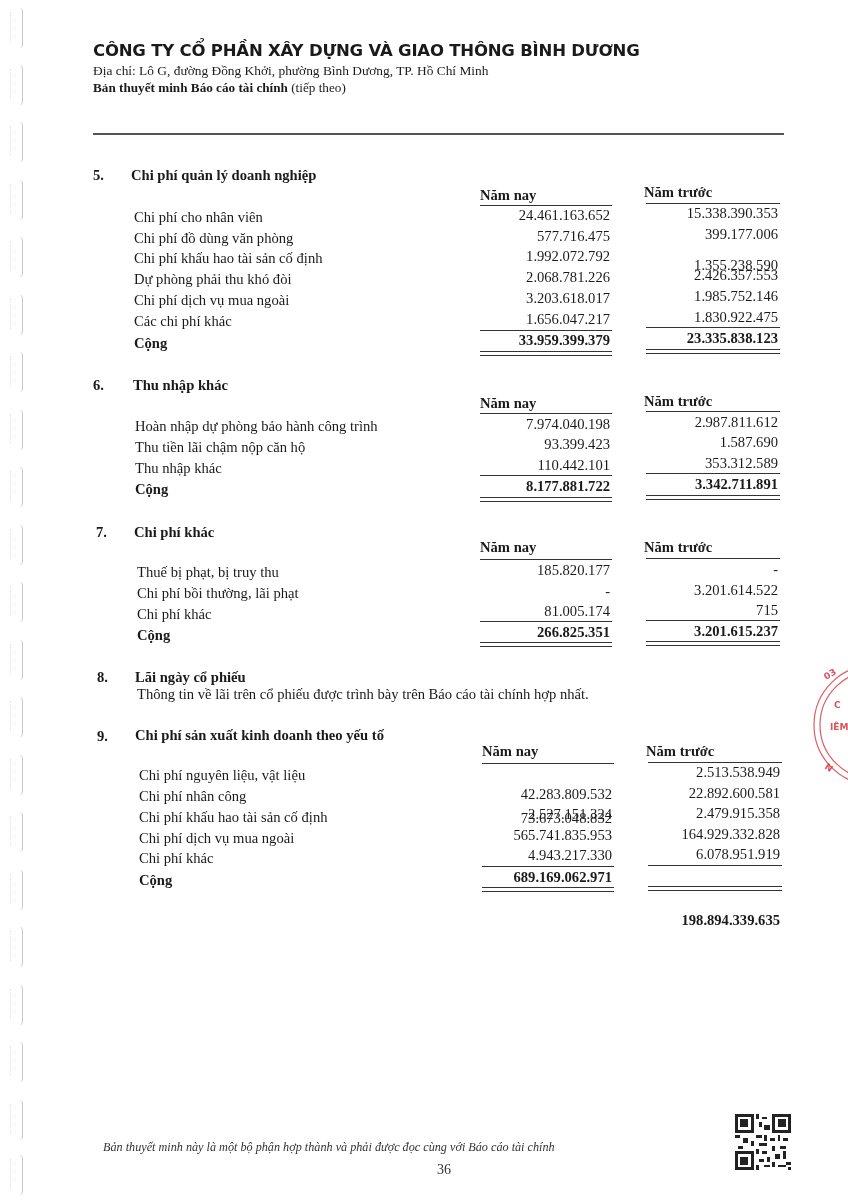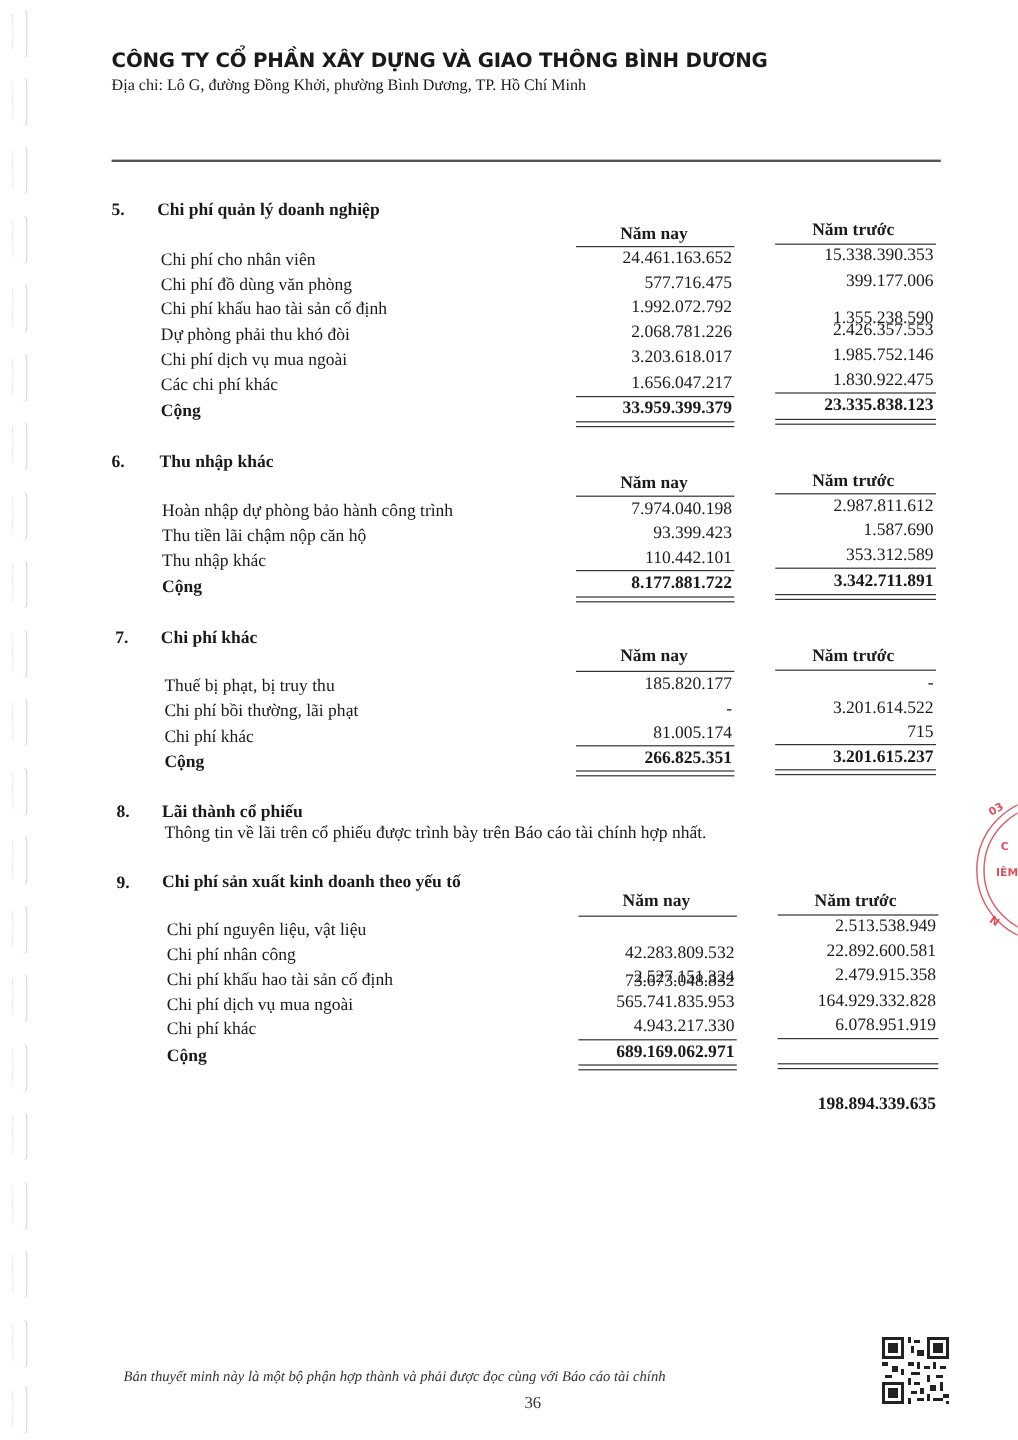--- a/index.html
+++ b/index.html
@@ -23,21 +23,21 @@
   .hline.bold-part { font-size: 13.2px; }
   .header-rule { position: absolute; left: 93px; top: 133px; width: 691px; height: 0;
                  border-top: 2px solid #555; }
 
   .section-title { position: absolute; font-weight: bold; font-size: 14.6px; }
   .sec-num { position: absolute; left: 93px; font-weight: bold; font-size: 14.6px; }
 
   .row-label { position: absolute; left: 134px; font-size: 14.6px; line-height: 20.5px; font-family: Liberation Serif, serif; }
   .row-label.bold { font-weight: bold; }
 
-  .col-head { position: absolute; font-weight: bold; font-size: 14.6px; text-align: center; }
+  .col-head { position: absolute; font-weight: bold; font-size: 14.6px; text-align: left; }
   .num { position: absolute; font-size: 14.6px; text-align: right; line-height: 20.5px; }
   .num.bold { font-weight: bold; }
   .c1 { left: 480px; width: 130px; }
   .c2 { left: 644px; width: 134px; }
 
   .rule { position: absolute; height: 0; border-top: 1.3px solid #333; }
   .drule { position: absolute; height: 3px; border-top: 1.3px solid #333; border-bottom: 1.3px solid #333; }
   .r1 { left: 480px; width: 132px; }
   .r2 { left: 646px; width: 134px; }
 
@@ -74,20 +74,21 @@
     <div class="hole" style="top:927px"></div>
     <div class="hole" style="top:985px"></div>
     <div class="hole" style="top:1042px"></div>
     <div class="hole" style="top:1100px"></div>
     <div class="hole" style="top:1155px"></div>
   </div>
 
   <div class="header">
     <div class="company">CÔNG TY CỔ PHẦN XÂY DỰNG VÀ GIAO THÔNG BÌNH DƯƠNG</div>
     <div class="hline">Địa chỉ: Lô G, đường Đồng Khởi, phường Bình Dương, TP. Hồ Chí Minh</div>
+    <div class="hline bold-part"><b>Bản thuyết minh Báo cáo tài chính</b><span> (tiếp theo)</span></div>
   </div>
   <div class="header-rule"></div>
 
   <div>
     <div class="sec-num" style="top:167px">5.</div>
     <div class="section-title" style="left:131px;top:167px">Chi phí quản lý doanh nghiệp</div>
     <div class="col-head c1" style="top:187px">Năm nay</div>
     <div class="col-head c2" style="top:184px">Năm trước</div>
     <div class="rule r1" style="top:205px"></div>
     <div class="rule r2" style="top:203px"></div>
@@ -181,21 +182,21 @@
 
     <div class="row-label bold" style="top:625px;left:137px">Cộng</div>
     <div class="num bold c1" style="top:622px">266.825.351</div>
     <div class="num bold c2" style="top:621px">3.201.615.237</div>
     <div class="drule r1" style="top:642px"></div>
     <div class="drule r2" style="top:641px"></div>
   </div>
 
   <div>
     <div class="sec-num" style="top:669px;left:97px">8.</div>
-    <div class="section-title" style="left:135px;top:669px">Lãi thành cổ phiếu</div>
+    <div class="section-title" style="left:135px;top:669px">Lãi ngày cổ phiếu</div>
     <div class="para" style="top:686px">Thông tin về lãi trên cổ phiếu được trình bày trên Báo cáo tài chính hợp nhất.</div>
   </div>
 
   <div>
     <div class="sec-num" style="top:728px;left:97px">9.</div>
     <div class="section-title" style="left:135px;top:727px">Chi phí sản xuất kinh doanh theo yếu tố</div>
     <div class="col-head c1" style="top:743px;left:482px">Năm nay</div>
     <div class="col-head c2" style="top:743px;left:646px">Năm trước</div>
     <div class="rule r1" style="top:763px;left:482px"></div>
     <div class="rule r2" style="top:762px;left:648px"></div>

